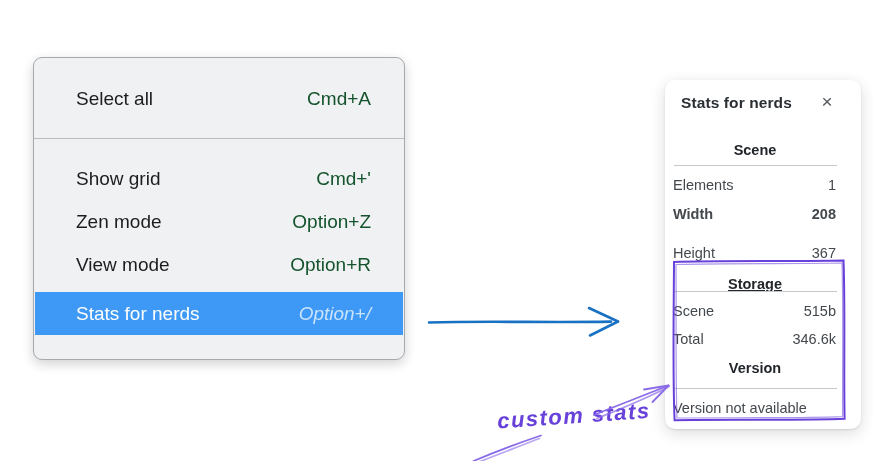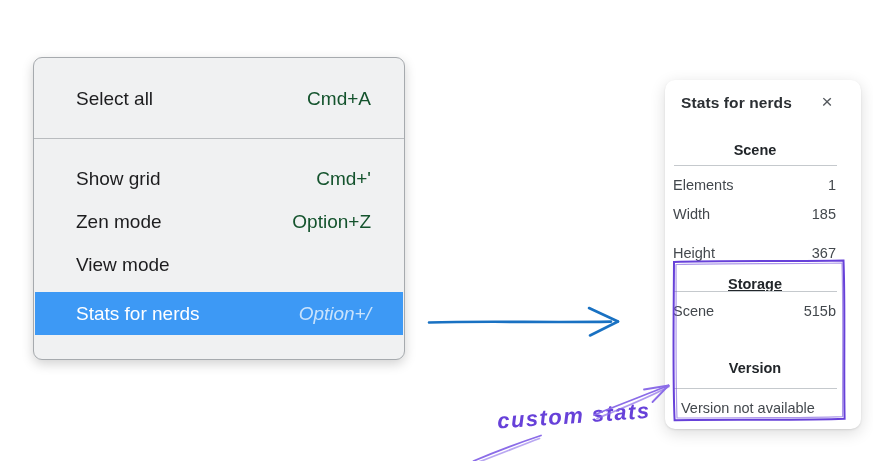--- a/index.html
+++ b/index.html
@@ -77,56 +77,61 @@
     <div class="menu-row" style="top:99px; height:43px;">
       <span>Show grid</span>
       <span class="shortcut">Cmd+'</span>
     </div>
     <div class="menu-row" style="top:142px; height:43px;">
       <span>Zen mode</span>
       <span class="shortcut">Option+Z</span>
     </div>
     <div class="menu-row" style="top:185px; height:43px;align-items:center;">
       <span>View mode</span>
+      <span class="shortcut">Option+R</span>
     </div>
     <div class="menu-row highlight" style="top:234px; height:43px;">
       <span>Stats for nerds</span>
       <span class="shortcut">Option+/</span>
     </div>
   </div>
 
   <div class="panel">
     <div class="panel-title">Stats for nerds</div>
     <div class="panel-close">×</div>
 
     <div class="sec-h" style="top:62px;">Scene</div>
     <div class="p-div" style="top:85px;"></div>
     <div class="p-row" style="top:96px;">
       <span>Elements</span>
       <span>1</span>
     </div>
-    <div class="p-row" style="top:125px;">
+    <div class="p-row" style="top:125px;font-weight:bold;">
       <span>Width</span>
-      <span>185</span>
+      <span>208</span>
     </div>
     <div class="p-row" style="top:164px;">
       <span>Height</span>
       <span>367</span>
     </div>
 
     <div class="sec-h" style="top:196px;text-decoration:underline;">Storage</div>
     <div class="p-div" style="top:211px;"></div>
     <div class="p-row" style="top:222px;">
       <span>Scene</span>
       <span>515b</span>
     </div>
+    <div class="p-row" style="top:250px;">
+      <span>Total</span>
+      <span>346.6k</span>
+    </div>
 
     <div class="sec-h" style="top:280px;">Version</div>
     <div class="p-div" style="top:308px;"></div>
-    <div class="p-note" style="top:319px;padding-left:8px;">Version not available</div>
+    <div class="p-note" style="top:319px;">Version not available</div>
   </div>
 
   <div class="custom-stats-label">custom stats</div>
 
   <svg class="ink" viewBox="0 0 873 461">
 
     <g stroke="#1971c2" stroke-width="2.6" fill="none" stroke-linecap="round">
       <path d="M 429 314.5 C 485 312.8, 550 314.8, 611 313.6"></path>
       <path d="M 618 313.5 L 589 300"></path>
       <path d="M 618 313.5 L 590 327.5"></path>

